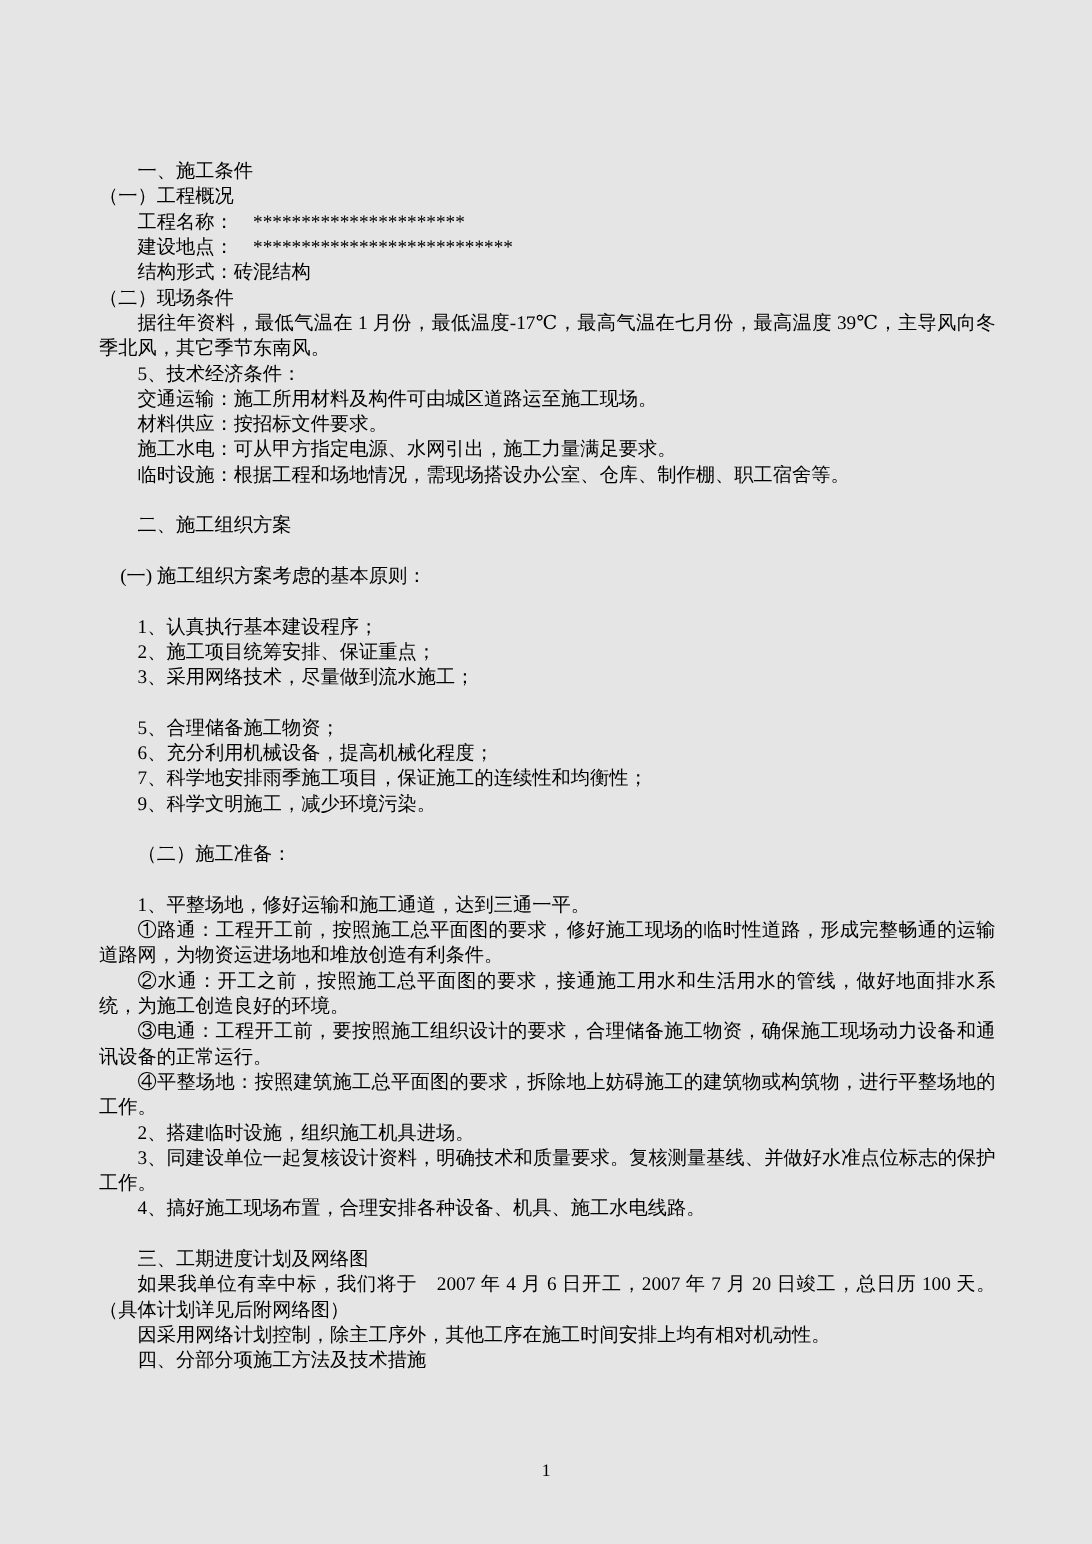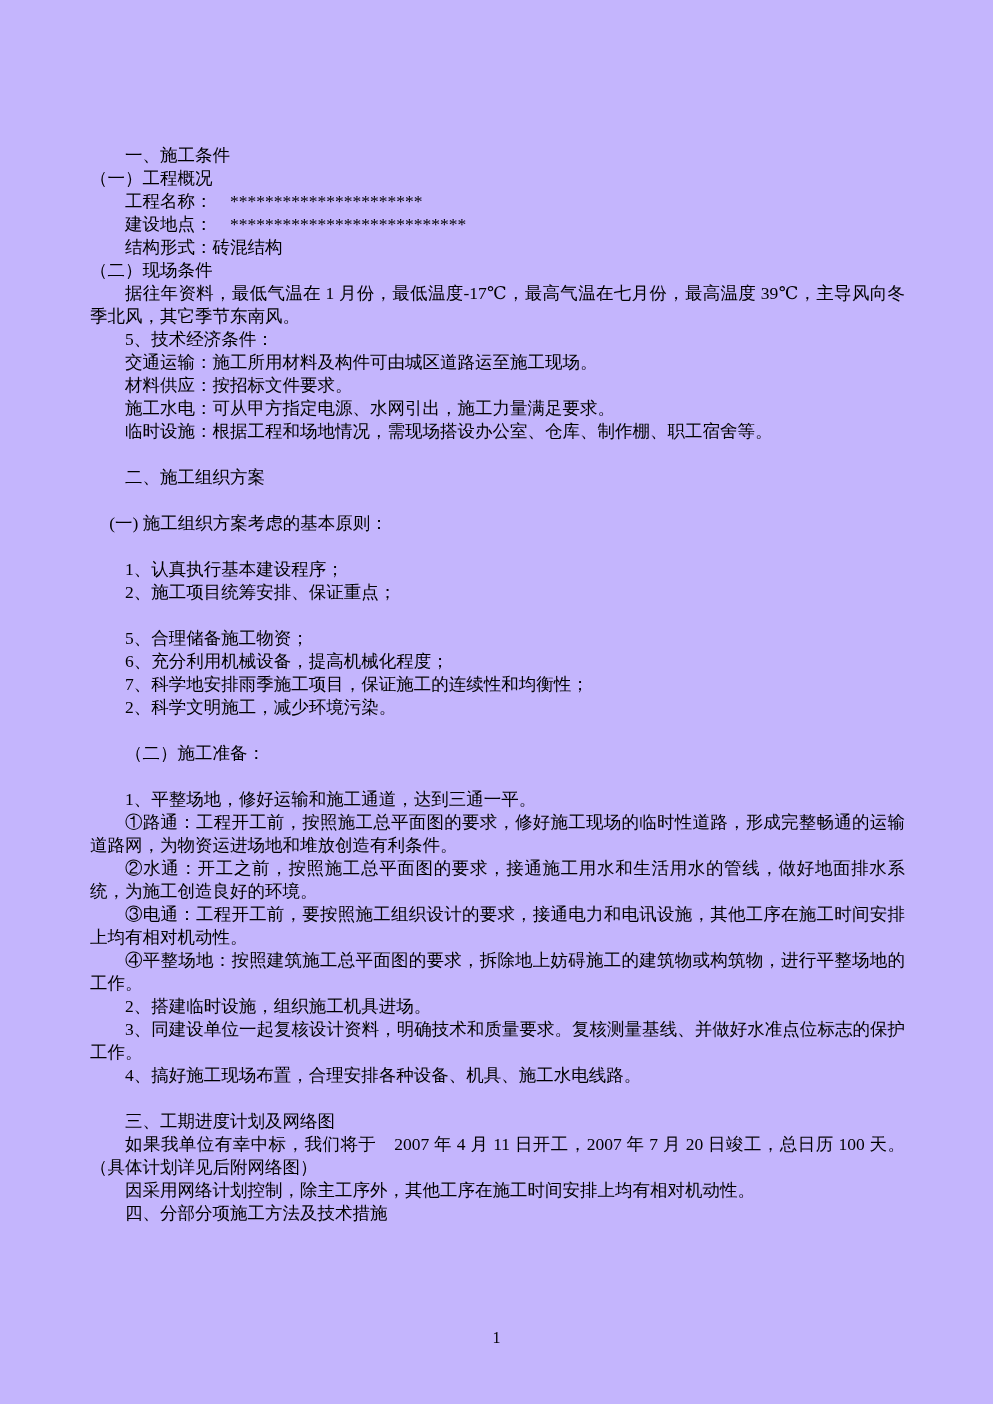--- a/index.html
+++ b/index.html
@@ -1,21 +1,21 @@
 <!DOCTYPE html>
 <html><head>
 <meta charset="utf-8">
 <style>
   html, body { margin: 0; padding: 0; }
   body { background: #ffffff; }
   .page {
     position: relative;
     width: 993px;
     height: 1404px;
-    background: #c4b5fd;
+    background: #e5e5e5;
     overflow: hidden;
     font-family: "Liberation Serif", "DejaVu Serif", serif;
     color: #000000;
   }
   .doc-body {
     position: absolute;
     left: 90px;
     top: 144px;
     width: 815px;
   }
@@ -57,36 +57,37 @@
       <p class="doc-line ind-2">材料供应：按招标文件要求。</p>
       <p class="doc-line ind-2">施工水电：可从甲方指定电源、水网引出，施工力量满足要求。</p>
       <p class="doc-line ind-2">临时设施：根据工程和场地情况，需现场搭设办公室、仓库、制作棚、职工宿舍等。</p>
       <p class="doc-line ind-0 blank"></p>
       <p class="doc-line ind-2">二、施工组织方案</p>
       <p class="doc-line ind-0 blank"></p>
       <p class="doc-line ind-1">(一) 施工组织方案考虑的基本原则：</p>
       <p class="doc-line ind-0 blank"></p>
       <p class="doc-line ind-2">1、认真执行基本建设程序；</p>
       <p class="doc-line ind-2">2、施工项目统筹安排、保证重点；</p>
+      <p class="doc-line ind-2">3、采用网络技术，尽量做到流水施工；</p>
       <p class="doc-line ind-0 blank"></p>
       <p class="doc-line ind-2">5、合理储备施工物资；</p>
       <p class="doc-line ind-2">6、充分利用机械设备，提高机械化程度；</p>
       <p class="doc-line ind-2">7、科学地安排雨季施工项目，保证施工的连续性和均衡性；</p>
-      <p class="doc-line ind-2">2、科学文明施工，减少环境污染。</p>
+      <p class="doc-line ind-2">9、科学文明施工，减少环境污染。</p>
       <p class="doc-line ind-0 blank"></p>
       <p class="doc-line ind-2">（二）施工准备：</p>
       <p class="doc-line ind-0 blank"></p>
       <p class="doc-line ind-2">1、平整场地，修好运输和施工通道，达到三通一平。</p>
       <p class="doc-line ind-2">①路通：工程开工前，按照施工总平面图的要求，修好施工现场的临时性道路，形成完整畅通的运输道路网，为物资运进场地和堆放创造有利条件。</p>
       <p class="doc-line ind-2">②水通：开工之前，按照施工总平面图的要求，接通施工用水和生活用水的管线，做好地面排水系统，为施工创造良好的环境。</p>
-      <p class="doc-line ind-2">③电通：工程开工前，要按照施工组织设计的要求，接通电力和电讯设施，其他工序在施工时间安排上均有相对机动性。</p>
+      <p class="doc-line ind-2">③电通：工程开工前，要按照施工组织设计的要求，合理储备施工物资，确保施工现场动力设备和通讯设备的正常运行。</p>
       <p class="doc-line ind-2">④平整场地：按照建筑施工总平面图的要求，拆除地上妨碍施工的建筑物或构筑物，进行平整场地的工作。</p>
       <p class="doc-line ind-2">2、搭建临时设施，组织施工机具进场。</p>
       <p class="doc-line ind-2">3、同建设单位一起复核设计资料，明确技术和质量要求。复核测量基线、并做好水准点位标志的保护工作。</p>
       <p class="doc-line ind-2">4、搞好施工现场布置，合理安排各种设备、机具、施工水电线路。</p>
       <p class="doc-line ind-0 blank"></p>
       <p class="doc-line ind-2">三、工期进度计划及网络图</p>
-      <p class="doc-line ind-2">如果我单位有幸中标，我们将于　2007 年 4 月 11 日开工，2007 年 7 月 20 日竣工，总日历 100 天。（具体计划详见后附网络图）</p>
+      <p class="doc-line ind-2">如果我单位有幸中标，我们将于　2007 年 4 月 6 日开工，2007 年 7 月 20 日竣工，总日历 100 天。（具体计划详见后附网络图）</p>
       <p class="doc-line ind-2">因采用网络计划控制，除主工序外，其他工序在施工时间安排上均有相对机动性。</p>
       <p class="doc-line ind-2">四、分部分项施工方法及技术措施</p>
     </div>
   <div class="page-footer">1</div>
 </div>
 
 </body></html>

